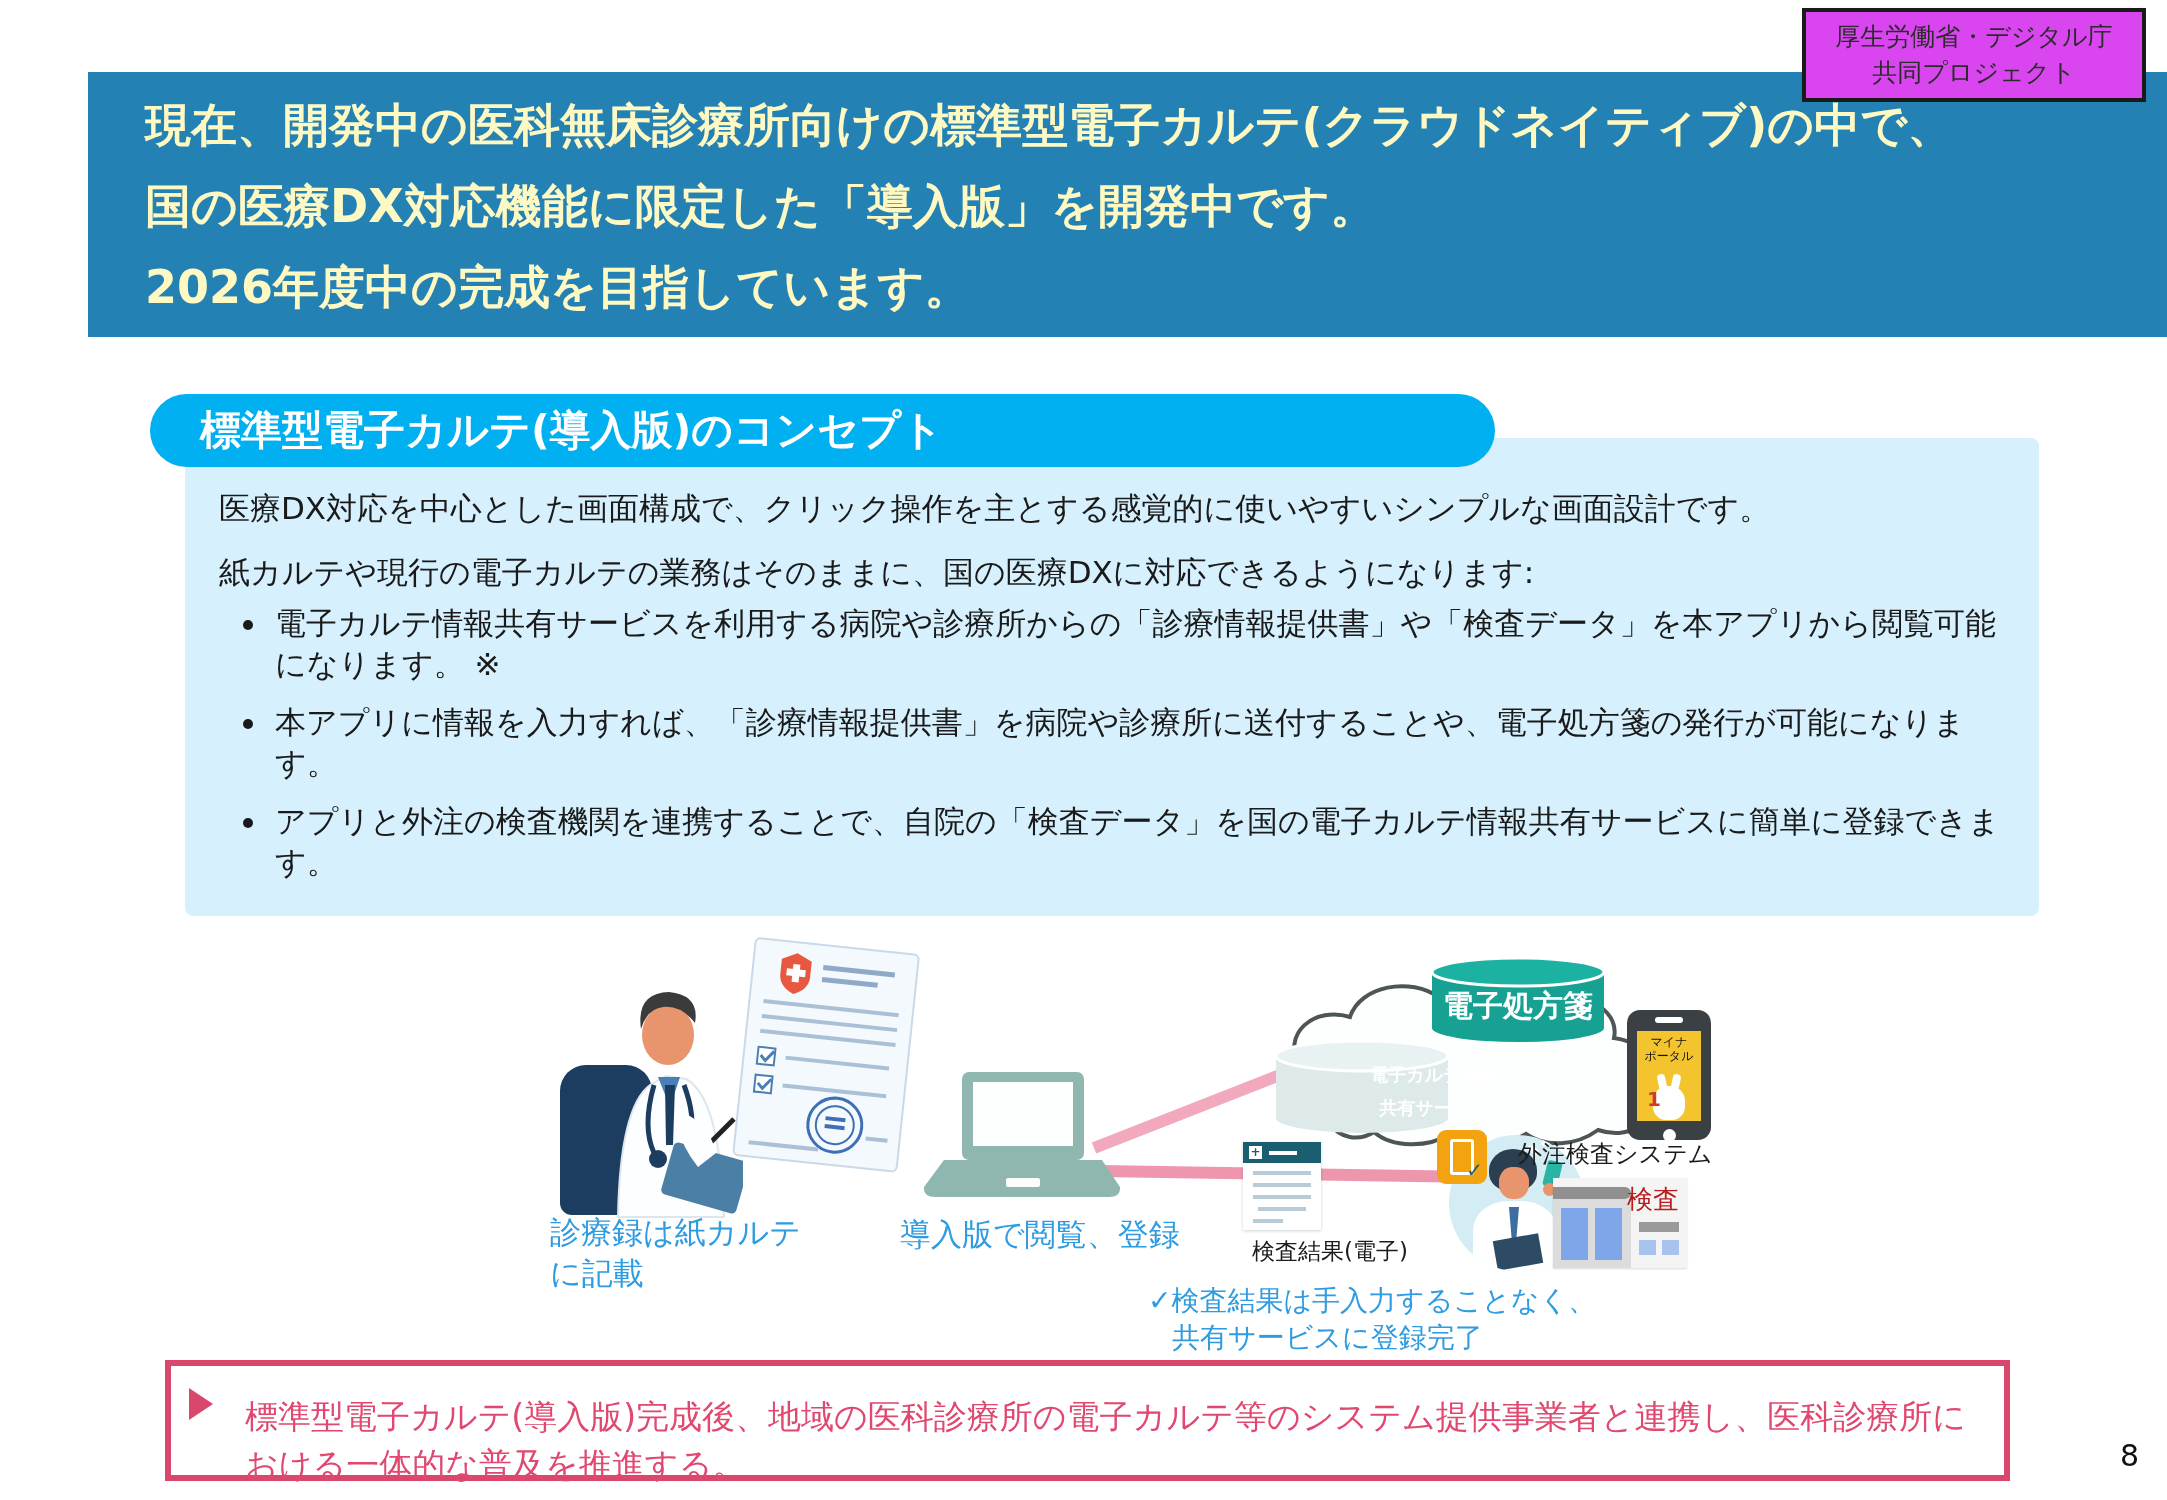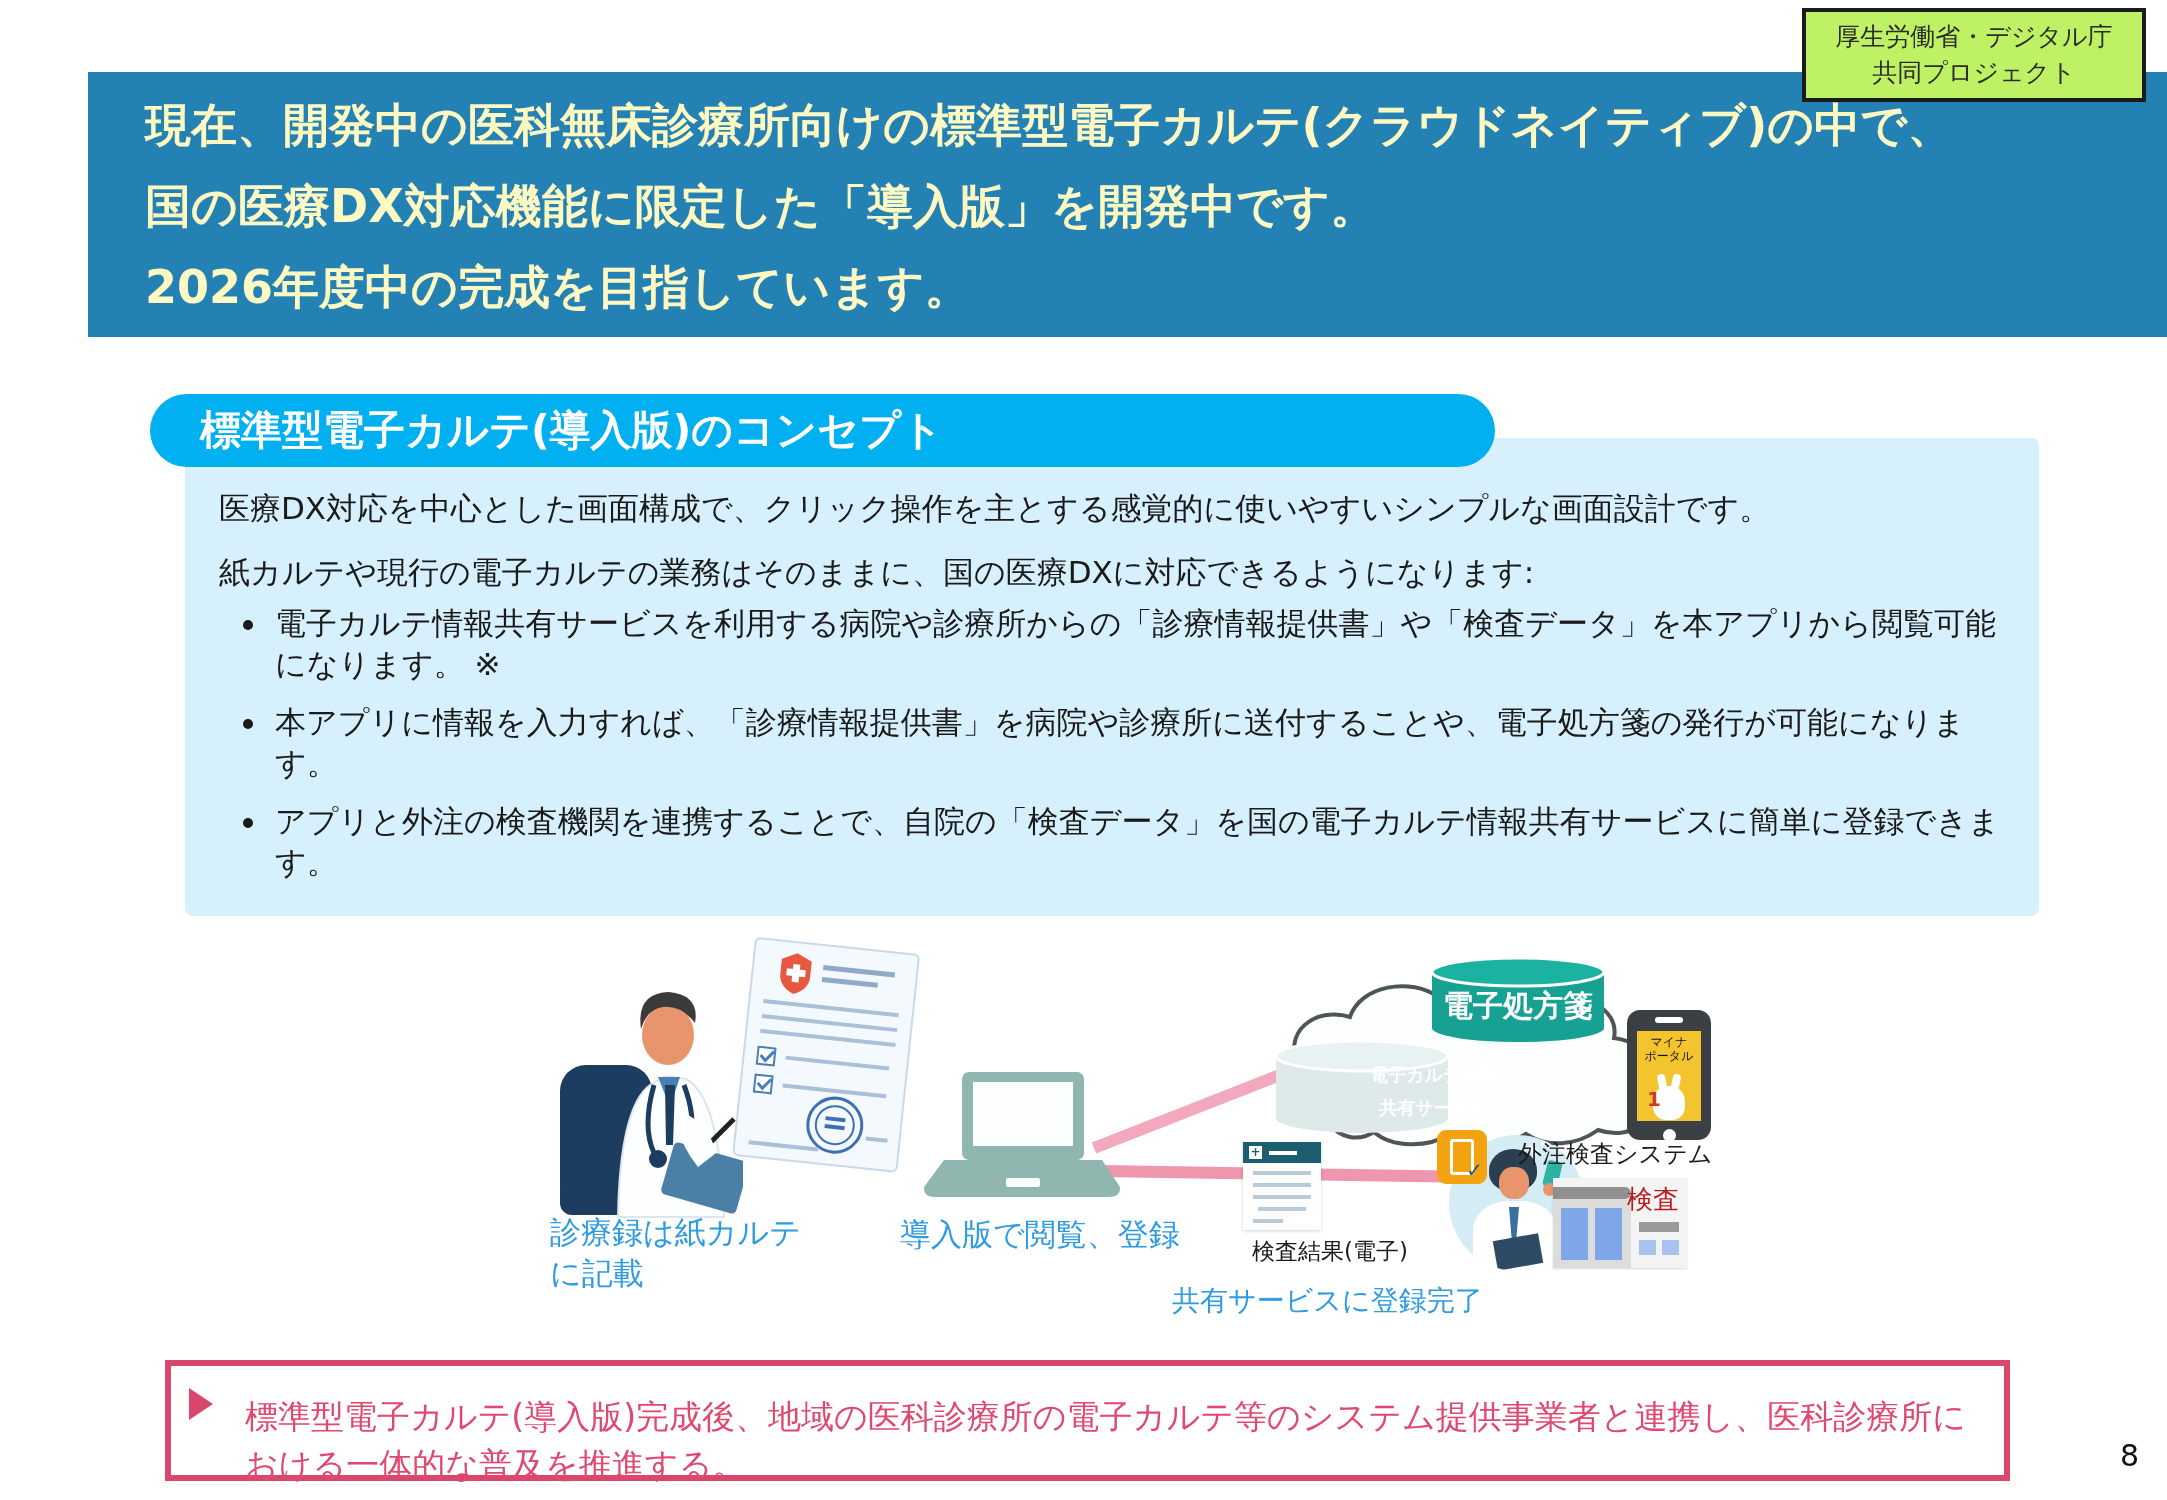--- a/index.html
+++ b/index.html
@@ -1,20 +1,20 @@
 <!DOCTYPE html>
 <html lang="ja"><head>
 <meta charset="utf-8">
 <style>
   html,body{margin:0;padding:0;background:#ffffff;}
   body{font-family:"DejaVu Sans","Liberation Sans",sans-serif;}
   #slide{position:relative;width:2167px;height:1500px;background:#ffffff;overflow:hidden;}
 
   
-  .badge{position:absolute;left:1802px;top:8px;width:336px;height:86px;background:#bef264;
+  .badge{position:absolute;left:1802px;top:8px;width:336px;height:86px;background:#d946ef;
     border:4px solid #1a1a1a;z-index:9;display:flex;flex-direction:column;align-items:center;
     justify-content:center;font-size:25px;color:#2b2b2b;line-height:1.45;text-align:center;}
 
   
   .banner{position:absolute;left:88px;top:72px;width:2120px;height:265px;background:#2381B4;
     color:#fef9c3;font-weight:bold;font-size:46px;line-height:81px;padding:13px 0 0 57px;
     box-sizing:border-box;z-index:1;}
 
   
   .pill{position:absolute;left:150px;top:394px;width:1345px;height:73px;background:#00B0F0;
@@ -248,20 +248,21 @@
     </div>
 
     <div class="cap" style="left:550px;top:282px;">
       <div>診療録は紙カルテ</div>
       <div>に記載</div>
     </div>
     <div class="cap" style="left:900px;top:284px;">導入版で閲覧、登録</div>
     <div class="small-label" style="left:1252px;top:306px;">検査結果(電子)</div>
     <div class="small-label" style="left:1518px;top:208px;font-size:24px;">外注検査システム</div>
     <div class="note" style="left:1148px;top:352px;">
+      <div>✓検査結果は手入力することなく、</div>
       <div style="padding-left:24px;">共有サービスに登録完了</div>
     </div>
   </div>
 
   <div class="callout">
     <div class="tri"></div>
     <div class="ctext">標準型電子カルテ(導入版)完成後、地域の医科診療所の電子カルテ等のシステム提供事業者と連携し、医科診療所における一体的な普及を推進する。</div>
   </div>
 
   <div class="pagenum">8</div>

